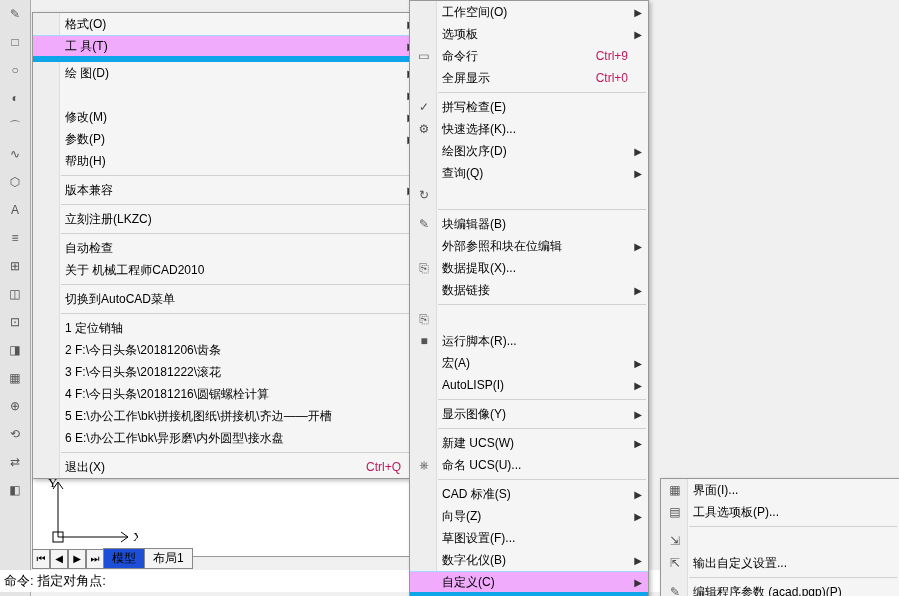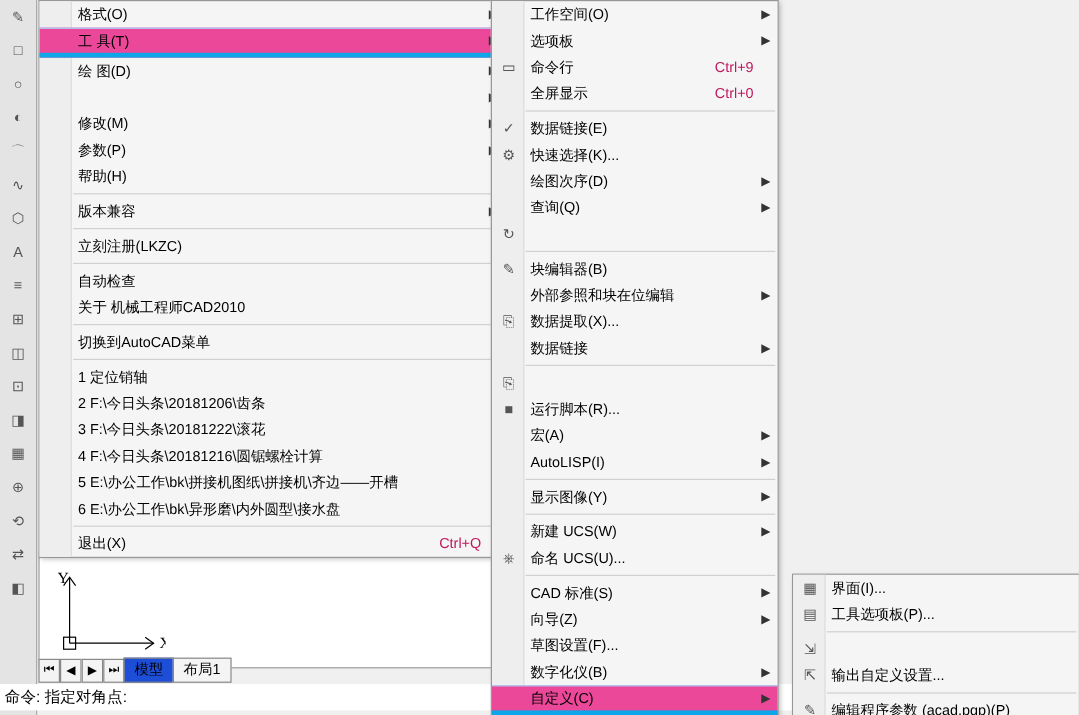--- a/index.html
+++ b/index.html
@@ -8,28 +8,28 @@
 .left-toolbar .tb-btn{width:28px;height:26px;border:1px solid transparent;display:flex;align-items:center;justify-content:center;color:#555}
 .drawing-area{position:absolute;left:32px;top:460px;width:390px;height:95px;background:#fff;border:1px solid #999}
 .coord{position:absolute;left:48px;bottom:45px;font-family:serif;font-size:14px}
 .tabs{position:absolute;left:32px;top:548px;font-size:12px;display:flex;align-items:center}
 .tabs .nav{width:16px;height:18px;border:1px solid #888;background:#f4f4f4;display:inline-flex;align-items:center;justify-content:center;font-size:10px}
 .tabs .tab{padding:1px 8px;border:1px solid #888;background:#f4f4f4;margin-left:-1px}
 .tabs .tab.active{background:#1d4ed8}
 .cmdline{position:absolute;left:0;top:570px;width:899px;font-size:13px;background:#fff;padding:2px 4px}
 .menu{position:absolute;background:#f5f5f5;border:1px solid #979797;box-shadow:2px 2px 4px rgba(0,0,0,.25)}
 .menu-item{position:relative;height:22px;display:flex;align-items:center;padding-left:32px;padding-right:20px;white-space:nowrap;cursor:default}
-.menu-item.highlight{background:#ec4899;border-top:1px solid #a8d8ff;border-bottom:4px solid #0ea5e9;height:20px}
+.menu-item.highlight{background:#f0abfc;border-top:1px solid #a8d8ff;border-bottom:6px solid #0ea5e9;height:20px}
 .menu-item .label{flex:1}
 .menu-item .shortcut{margin-left:40px;color:#be185d}
 .menu-item .arrow{position:absolute;right:6px;font-size:10px;color:#333}
 .menu-item .icon{position:absolute;left:4px;width:20px;text-align:center;font-size:12px;color:#555}
 .menu .icon-col{position:absolute;left:0;top:0;bottom:0;width:26px;background:#eee;border-right:1px solid #ddd}
 .menu-sep{height:1px;background:#d0d0d0;margin:3px 2px 3px 28px}
-#menu1{left:32px;top:0;width:388px}
+#menu1{left:32px;top:12px;width:388px}
 #menu2{left:409px;top:0;width:238px}
 #menu3{left:660px;top:478;width:238px}
 </style>
 </head>
 <body>
 
 <div class="app">
   <div class="left-toolbar" id="ltb">
       <div class="tb-btn">✎</div>
       <div class="tb-btn">□</div>
@@ -163,21 +163,21 @@
         <span class="label">命令行</span>
         <span class="shortcut">Ctrl+9</span>
       </div>
       <div class="menu-item">
         <span class="label">全屏显示</span>
         <span class="shortcut">Ctrl+0</span>
       </div>
       <div class="menu-sep"></div>
       <div class="menu-item">
         <span class="icon">✓</span>
-        <span class="label">数据链接(E)</span>
+        <span class="label">拼写检查(E)</span>
       </div>
       <div class="menu-item">
         <span class="icon">⚙</span>
         <span class="label">快速选择(K)...</span>
       </div>
       <div class="menu-item">
         <span class="label">绘图次序(D)</span>
         <span class="arrow">▶</span>
       </div>
       <div class="menu-item">

